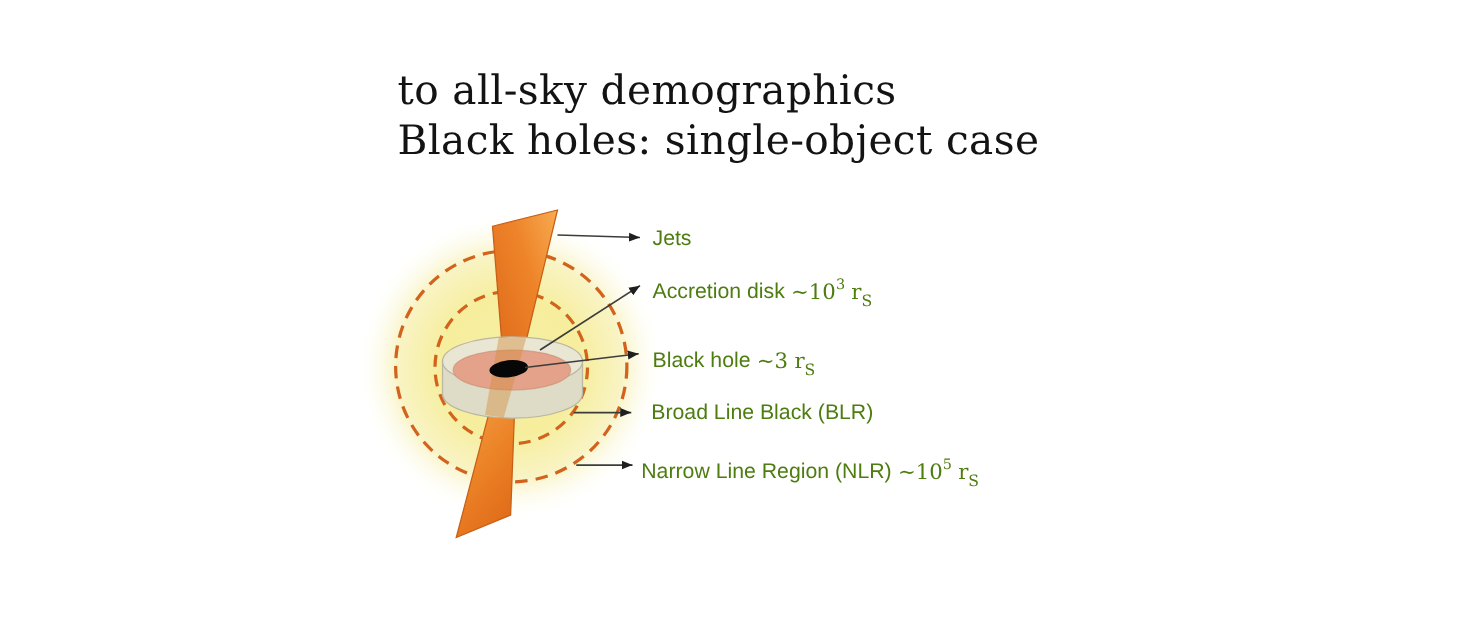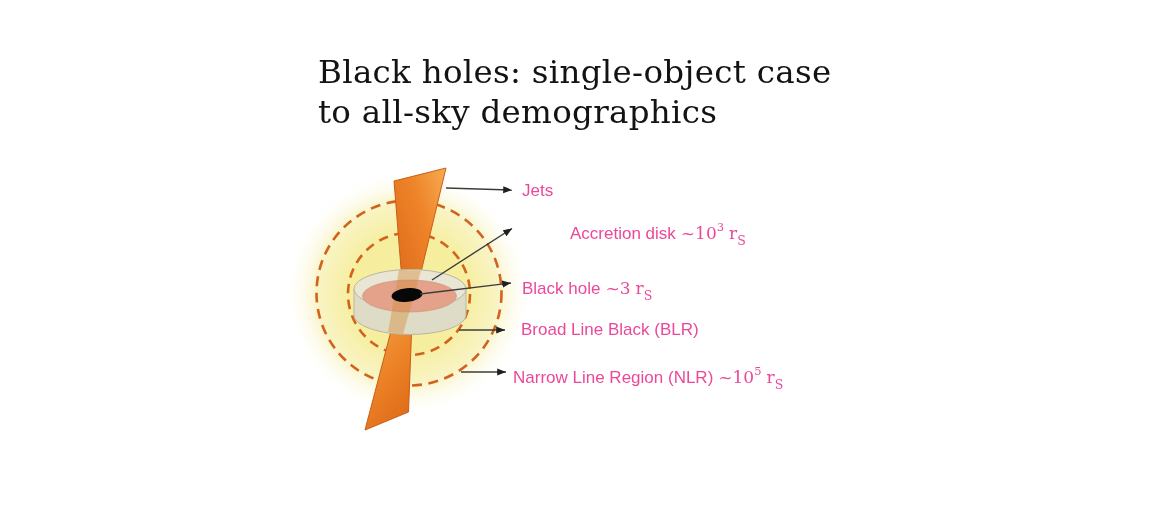--- a/index.html
+++ b/index.html
@@ -9,41 +9,41 @@
   }
   .title{
     position:absolute;left:318px;top:52px;
     font-family:"DejaVu Serif",serif;
     font-size:32.5px;line-height:40px;letter-spacing:0.3px;
     color:#131313;white-space:nowrap;
   }
   .diagram-svg{position:absolute;left:0;top:0;}
   .callout{
     position:absolute;height:22px;line-height:22px;
-    font-size:17px;color:#ec4899;white-space:nowrap;
+    font-size:17px;color:#4d7c0f;white-space:nowrap;
   }
   .callout .math{
     font-family:"DejaVu Serif",serif;font-size:17px;margin-left:5px;
   }
   .callout .math sup{
     font-size:11.5px;position:relative;top:-1px;
   }
   .callout .math .unit{margin-left:5px;}
   .callout .math sub{
     font-size:12.5px;position:relative;top:2px;
   }
 </style>
 </head>
 <body>
 
 <div class="canvas">
 
   <div class="title">
+    <div>to all-sky demographics</div>
     <div>Black holes: single-object case</div>
-    <div>to all-sky demographics</div>
   </div>
 
   <svg class="diagram-svg" width="1169" height="509" viewBox="0 0 1169 509" xmlns="http://www.w3.org/2000/svg">
     <defs>
       <radialGradient id="glow" cx="50%" cy="50%" r="50%">
         <stop offset="0%" stop-color="#f7f0a3"></stop>
         <stop offset="45%" stop-color="#f6ee9d"></stop>
         <stop offset="72%" stop-color="#f8f2bc" stop-opacity="0.9"></stop>
         <stop offset="100%" stop-color="#ffffff" stop-opacity="0"></stop>
       </radialGradient>
@@ -85,21 +85,21 @@
       <line x1="420" y1="294" x2="511" y2="283" marker-end="url(#ah)"></line>
       <line x1="459" y1="330" x2="505" y2="330" marker-end="url(#ah)"></line>
       <line x1="461" y1="372" x2="506" y2="372" marker-end="url(#ah)"></line>
     </g>
   </svg>
 
   <div class="callout" style="left:522px;top:180px;">
     <span>Jets</span>
   </div>
 
-  <div class="callout" style="left:522px;top:217px;margin-left:48px;">
+  <div class="callout" style="left:522px;top:217px;">
     <span>Accretion disk</span><span class="math"><span>~10</span><sup>3</sup><span class="unit">r</span><sub>S</sub></span>
   </div>
 
   <div class="callout" style="left:522px;top:272px;">
     <span>Black hole</span><span class="math"><span>~3</span><sup></sup><span class="unit">r</span><sub>S</sub></span>
   </div>
 
   <div class="callout" style="left:521px;top:319px;">
     <span>Broad Line Black (BLR)</span>
   </div>

